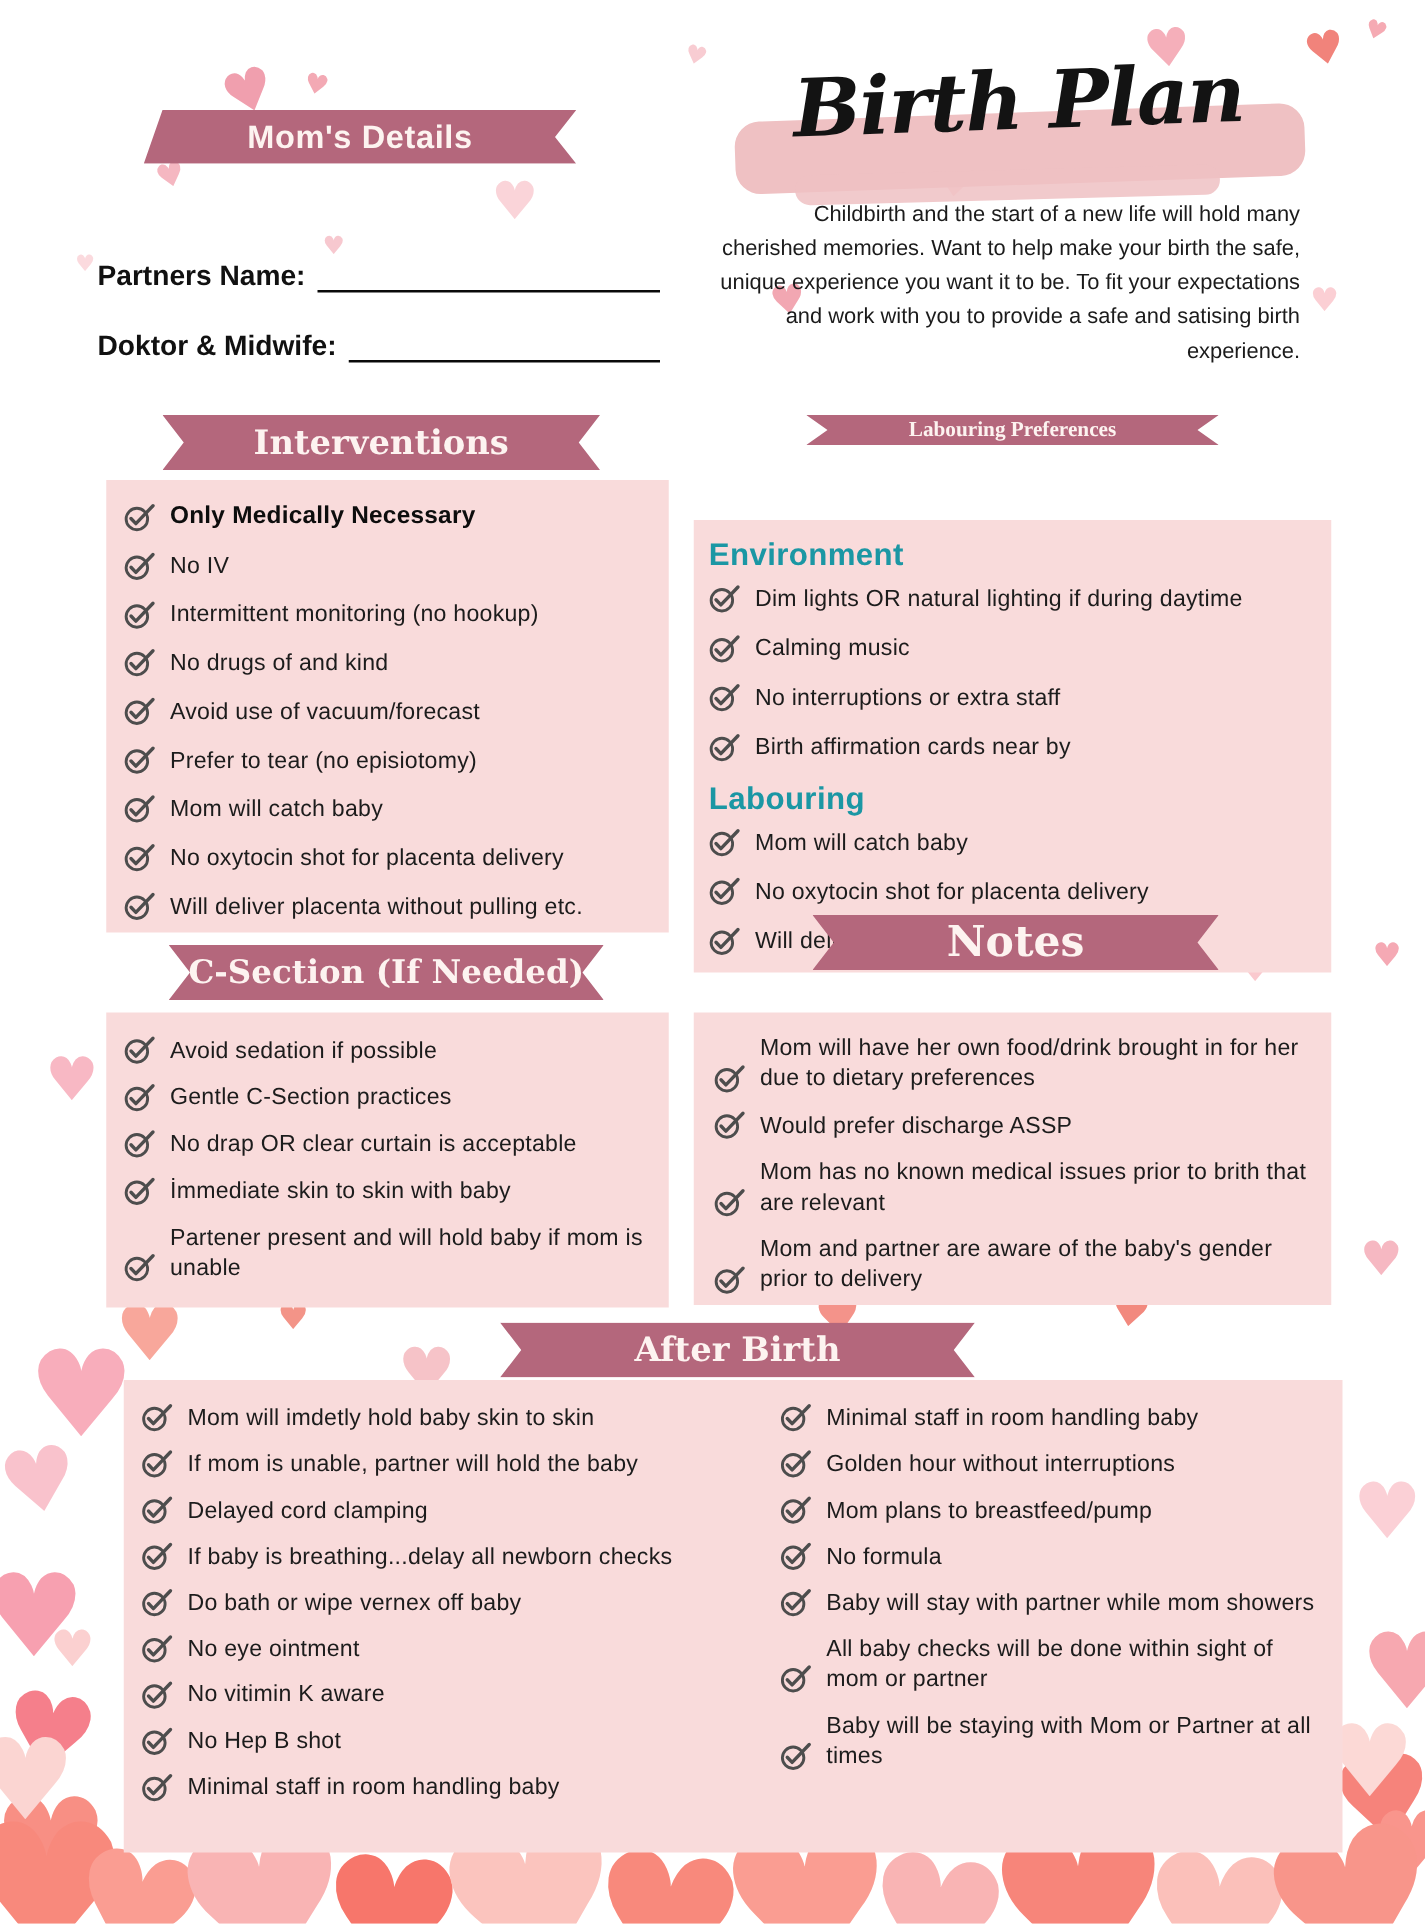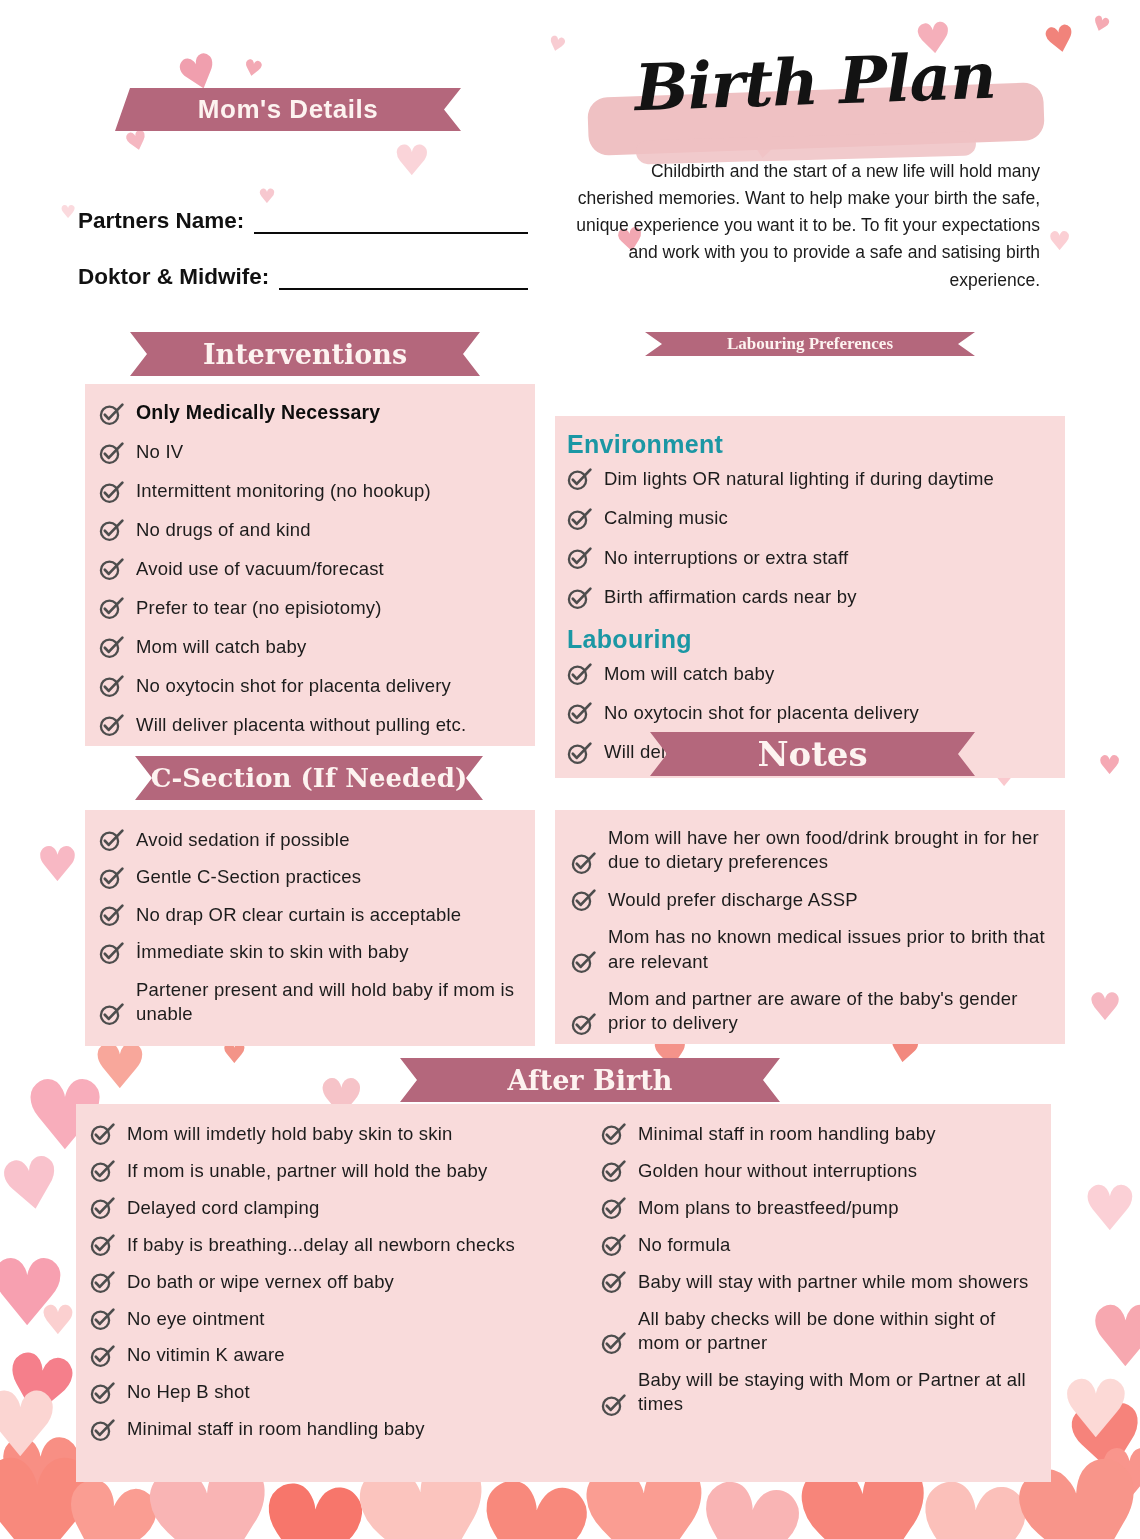--- a/index.html
+++ b/index.html
@@ -39,21 +39,21 @@
   #rib-csec{left:135px;top:756px;width:348px;height:44px;font-size:26px;}
   #rib-notes{left:650px;top:732px;width:325px;height:44px;font-size:34px;}
   #rib-after{left:400px;top:1058px;width:380px;height:44px;font-size:27px;}
 
   
   .panel{position:absolute;z-index:1;background:#f9dbdb;}
   #p-interv{left:85px;top:384px;width:450px;height:362px;padding:16px 10px 10px 14px;box-sizing:border-box;}
   #p-labour{left:555px;top:384px;width:510px;height:362px;padding:10px 8px 8px 12px;box-sizing:border-box;margin-top:32px;}
   #p-csec{left:85px;top:810px;width:450px;height:236px;padding:18px 8px 8px 14px;box-sizing:border-box;}
   #p-notes{left:555px;top:810px;width:510px;height:234px;padding:16px 8px 8px 16px;box-sizing:border-box;}
-  #p-after{left:76px;top:1104px;width:975px;height:378px;padding:18px 10px 10px 14px;box-sizing:border-box;display:flex;gap:16px;}
+  #p-after{left:99px;top:1104px;width:975px;height:378px;padding:18px 10px 10px 14px;box-sizing:border-box;display:flex;gap:16px;}
   #p-after .col-left{width:495px;flex:none;}
   #p-after .col-right{flex:1;}
 
   ul.list{list-style:none;margin:0;padding:0;}
   li.item{display:flex;align-items:flex-end;margin-bottom:13px;}
   li.item .chk{flex:none;width:26px;height:24px;margin-right:11px;margin-top:0;}
   li.item .txt{font-size:18.5px;line-height:1.32;color:#1c1c1c;letter-spacing:.2px;}
   ul[data-list="interventions.items"] li:first-child .txt{font-weight:700;font-size:19.5px;color:#0d0d0d;}
   #p-labour li.item{margin-bottom:15px;}
   #p-interv li.item{margin-bottom:14.5px;}

